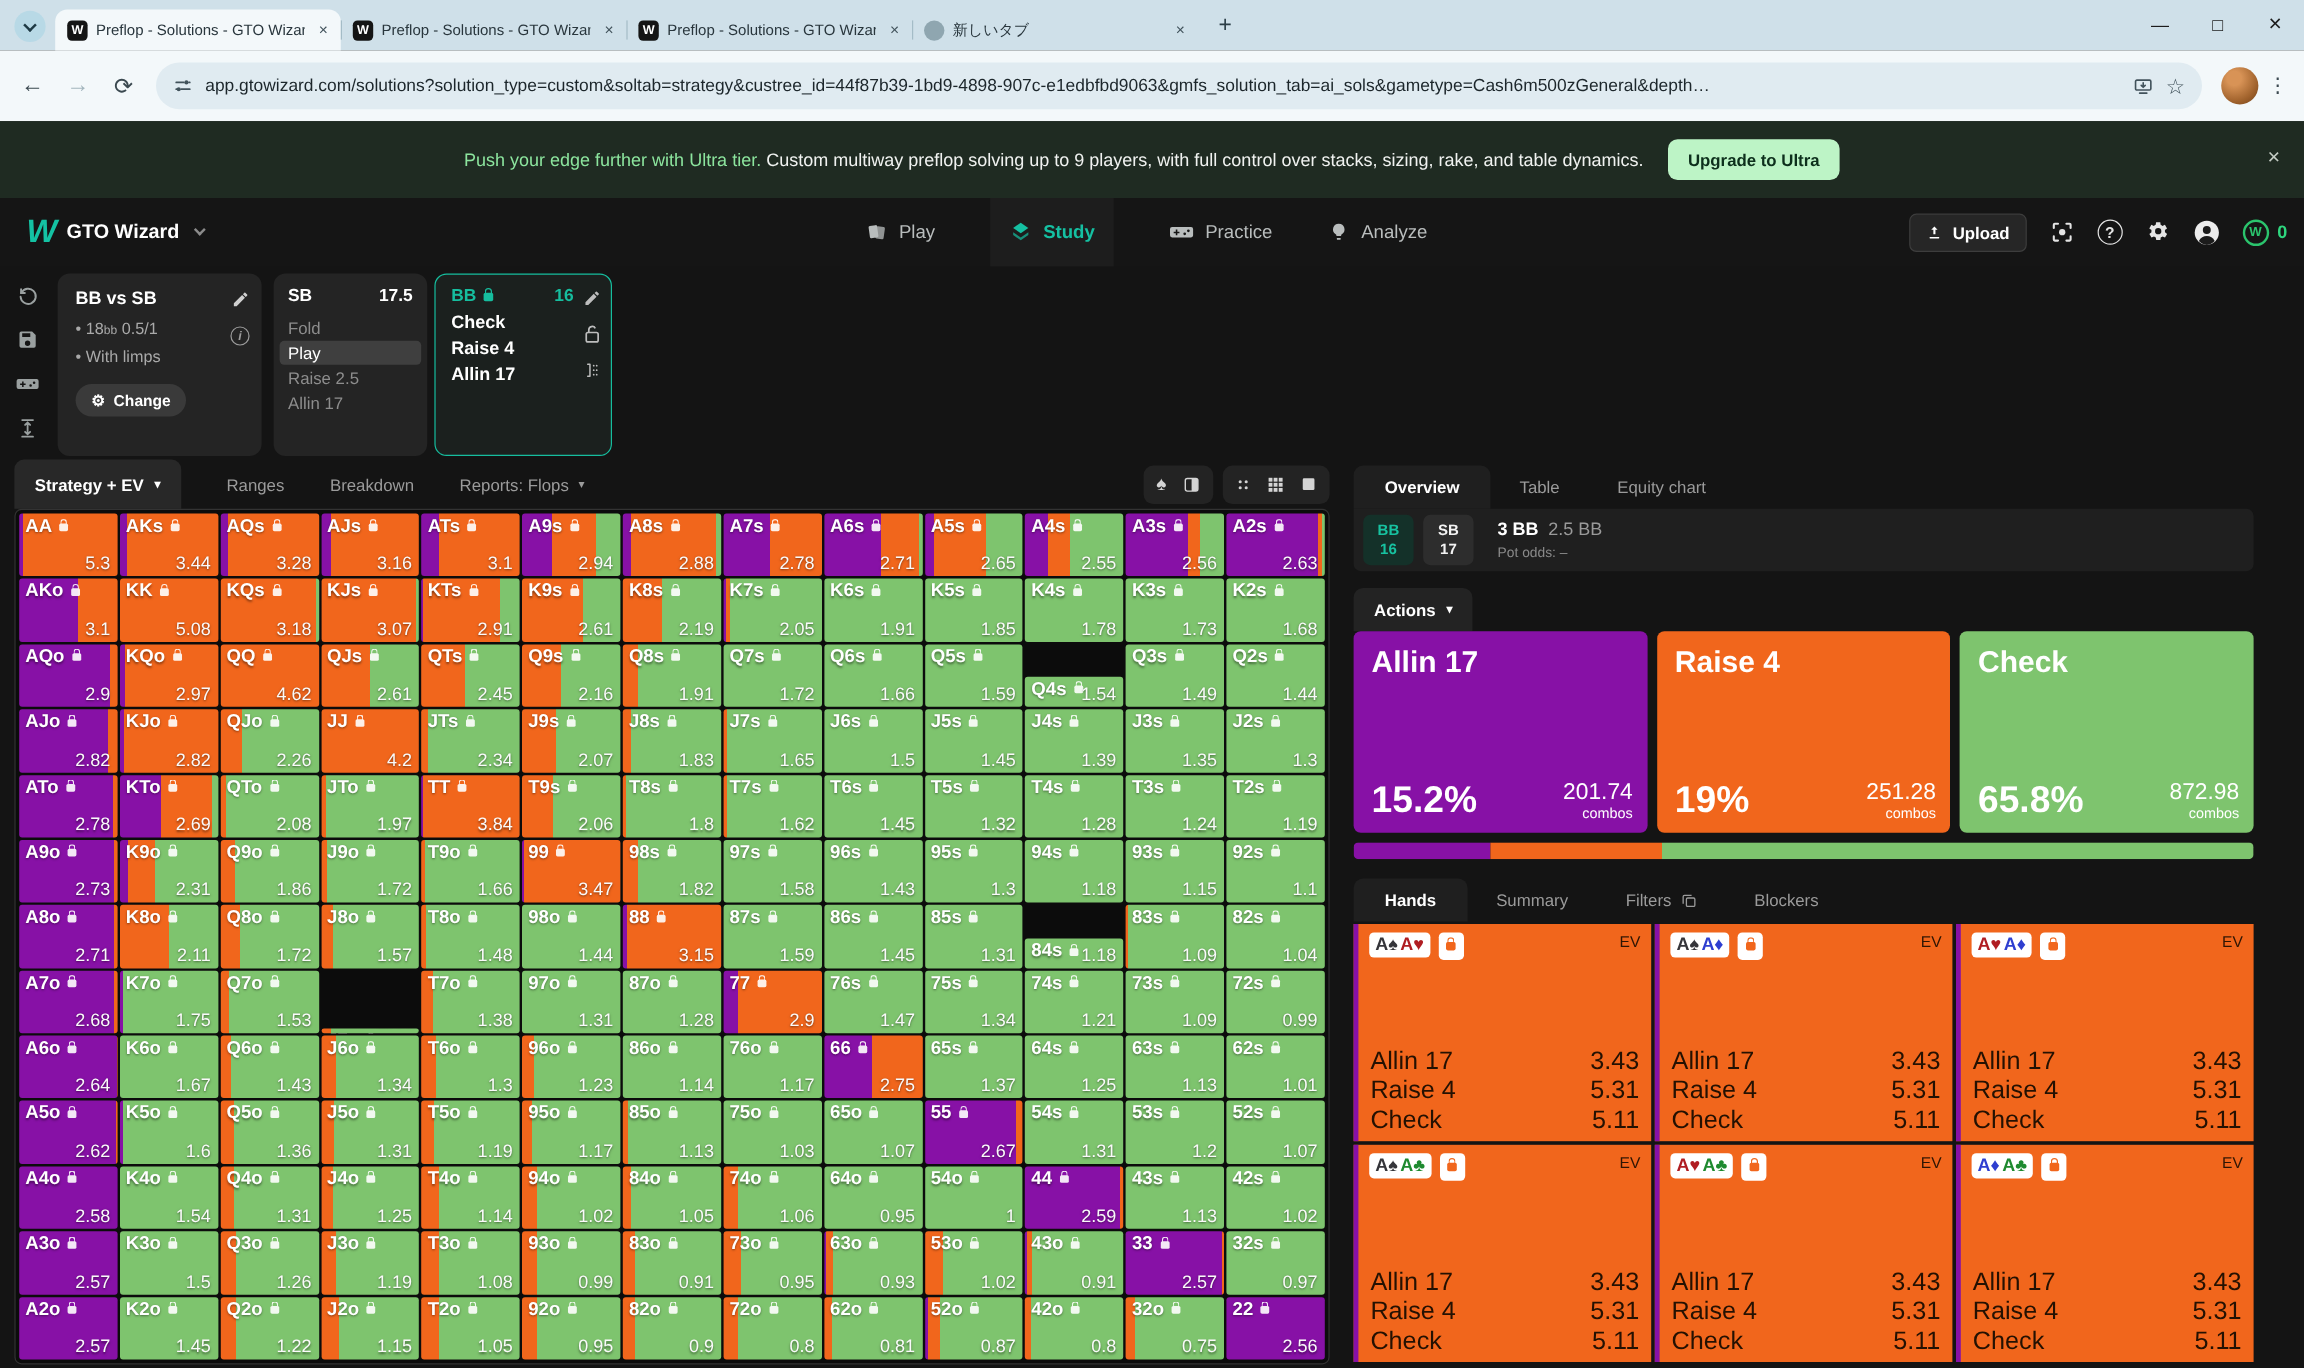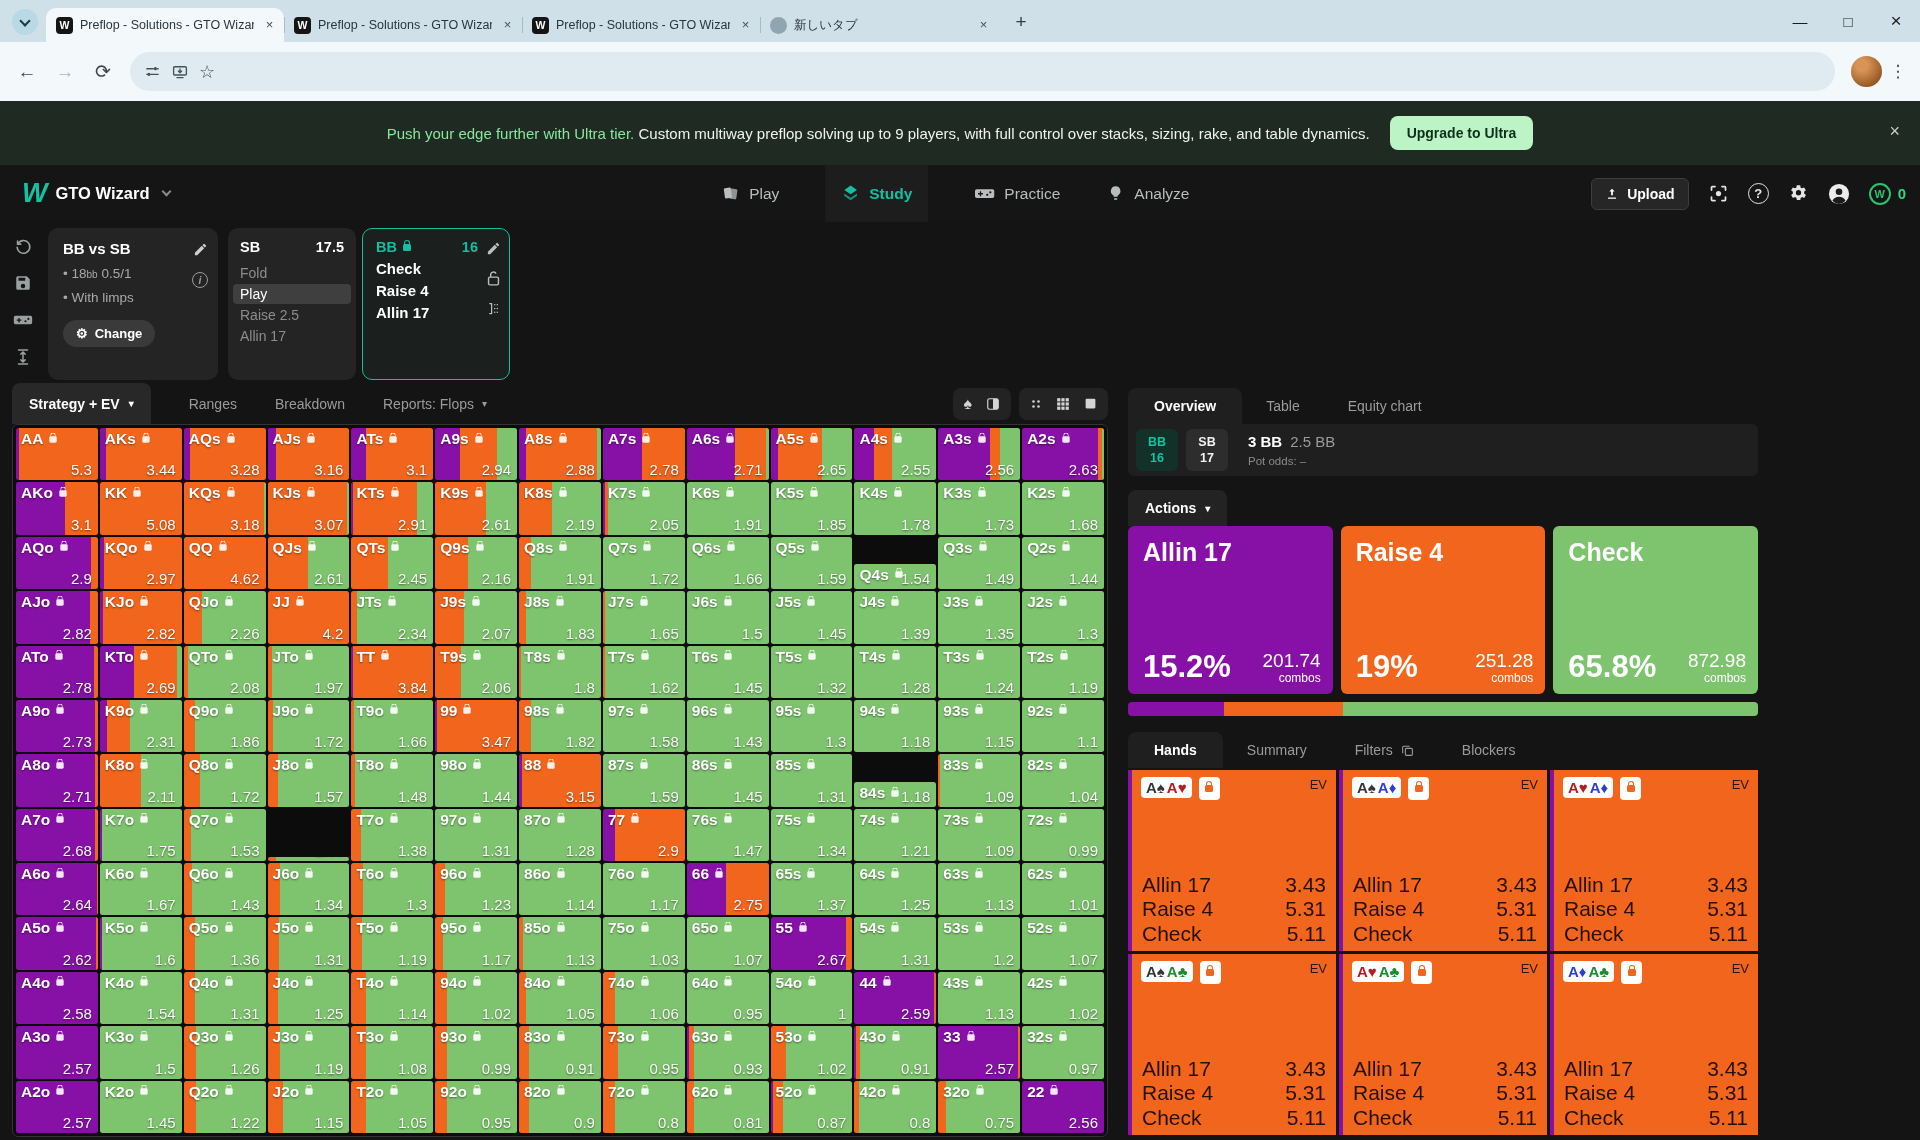--- a/index.html
+++ b/index.html
@@ -93,21 +93,21 @@
   .vtg { background:#232323; border-radius:8px; height:32px; display:flex; align-items:center; padding:0 11px; gap:14px; color:#d4d4d4; }
 
   
   .matrix { position:absolute; left:12px; top:424px; width:1096px; height:713px; display:grid; grid-template-columns:repeat(13,1fr); grid-template-rows:repeat(13,1fr); gap:2px; background:#0c0c0c; border:1px solid #333; border-radius:6px; padding:3px; }
   .cell { position:relative; border-radius:2.5px; overflow:hidden; }
   .ch { position:absolute; top:2px; left:5px; display:flex; align-items:center; gap:6px; color:#fff; font-weight:bold; font-size:15.5px; text-shadow:0 1px 2px rgba(0,0,0,.45); }
   .ch .lk { opacity:.9; transform:scale(.92); }
   .cv { position:absolute; bottom:2px; right:6px; color:#fafafa; font-size:15px; text-shadow:0 1px 2px rgba(0,0,0,.5); }
 
   
-  .rp { position:absolute; left:1128px; top:388px; width:630px; }
+  .rp { position:absolute; left:1128px; top:388px; width:750px; }
   .rptabs { display:flex; align-items:flex-end; height:36px; }
   .rpt { color:#9b9b9b; font-size:14px; padding:0 24px 10px 24px; }
   .rpt.active { background:#1f1f1f; border-radius:8px 8px 0 0; color:#fff; font-weight:bold; height:36px; display:flex; align-items:center; padding:0 26px; }
   .infostrip { background:#1f1f1f; border-radius:0 6px 6px 6px; height:52px; display:flex; align-items:center; padding:0 8px; gap:8px; }
   .pill { width:42px; height:42px; border-radius:6px; display:flex; flex-direction:column; align-items:center; justify-content:center; font-size:12.5px; font-weight:bold; line-height:1.3; }
   .pill.bb { background:#143129; color:#17c2a0; }
   .pill.sb { background:#2d2d2d; color:#f2f2f2; }
   .potcol { margin-left:12px; }
   .potr1 { font-size:15px; }
   .potr1 b { color:#fff; }
@@ -180,20 +180,21 @@
     <div class="tbtn dis">→</div>
     <div class="tbtn">⟳</div>
     <div class="omni">
       <span class="oicon">
         <svg width="17" height="17" viewBox="0 0 24 24" fill="none" stroke="currentColor" stroke-width="2" stroke-linecap="round">
             <path d="M4 8h9M19 8h1M4 16h1M10 16h10"></path>
             <circle cx="16" cy="8" r="2.4" fill="currentColor" stroke="none"></circle>
             <circle cx="7" cy="16" r="2.4" fill="currentColor" stroke="none"></circle>
           </svg>
       </span>
+      <span class="url">app.gtowizard.com/solutions?solution_type=custom&amp;soltab=strategy&amp;custree_id=44f87b39-1bd9-4898-907c-e1edbfbd9063&amp;gmfs_solution_tab=ai_sols&amp;gametype=Cash6m500zGeneral&amp;depth…</span>
       <span class="oicon">
         <svg width="18" height="18" viewBox="0 0 24 24" fill="none" stroke="currentColor" stroke-width="1.8">
             <rect x="3.5" y="5" width="17" height="11" rx="1.5"></rect>
             <path d="M12 8v4.5M9.8 10.8L12 13l2.2-2.2" stroke-linecap="round" stroke-linejoin="round"></path>
             <path d="M8 19.5h8" stroke-linecap="round"></path>
           </svg>
       </span>
       <span class="oicon" style="font-size:18px;">☆</span>
     </div>
     <div class="avatar"></div>

